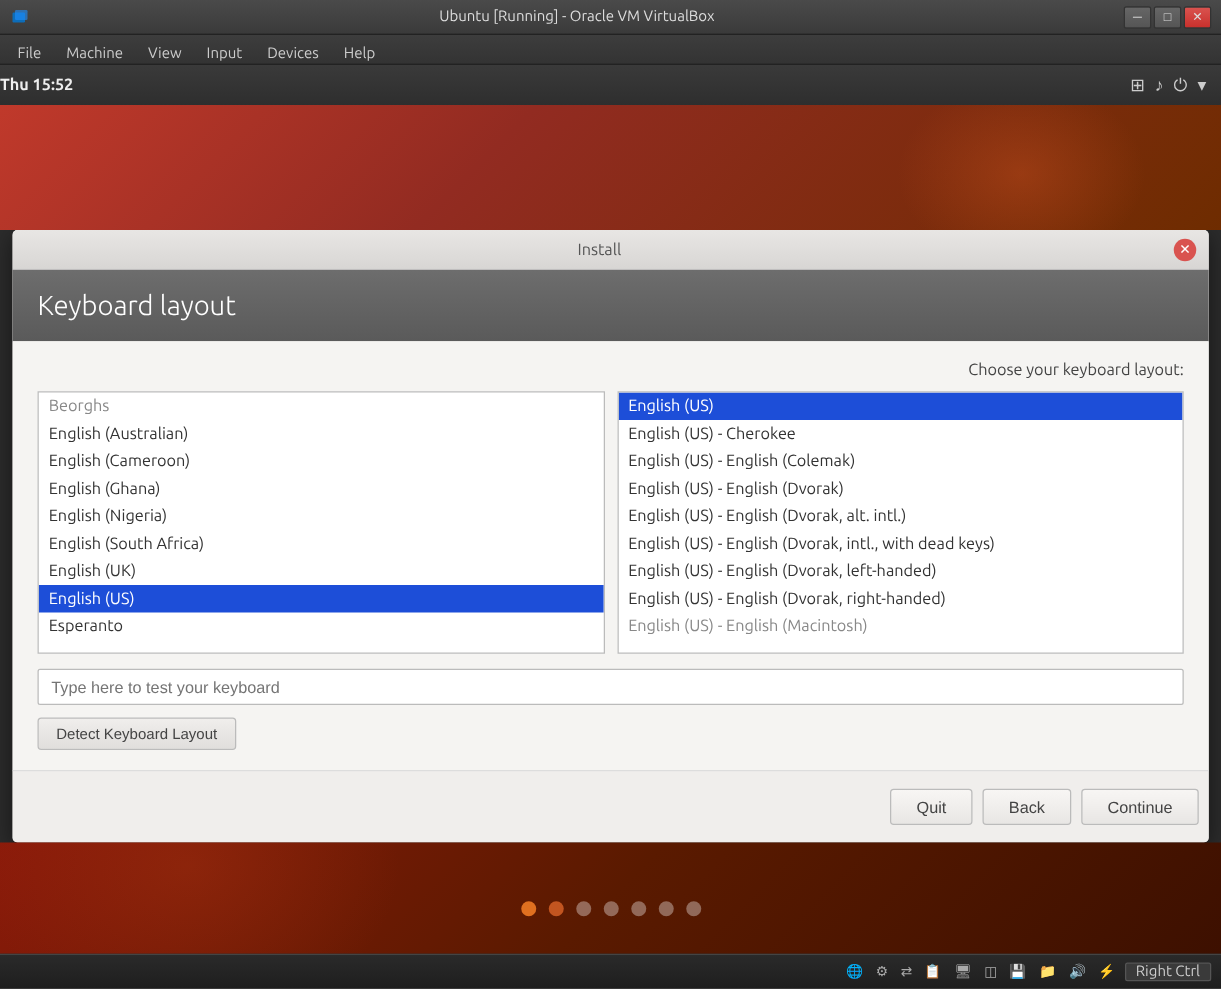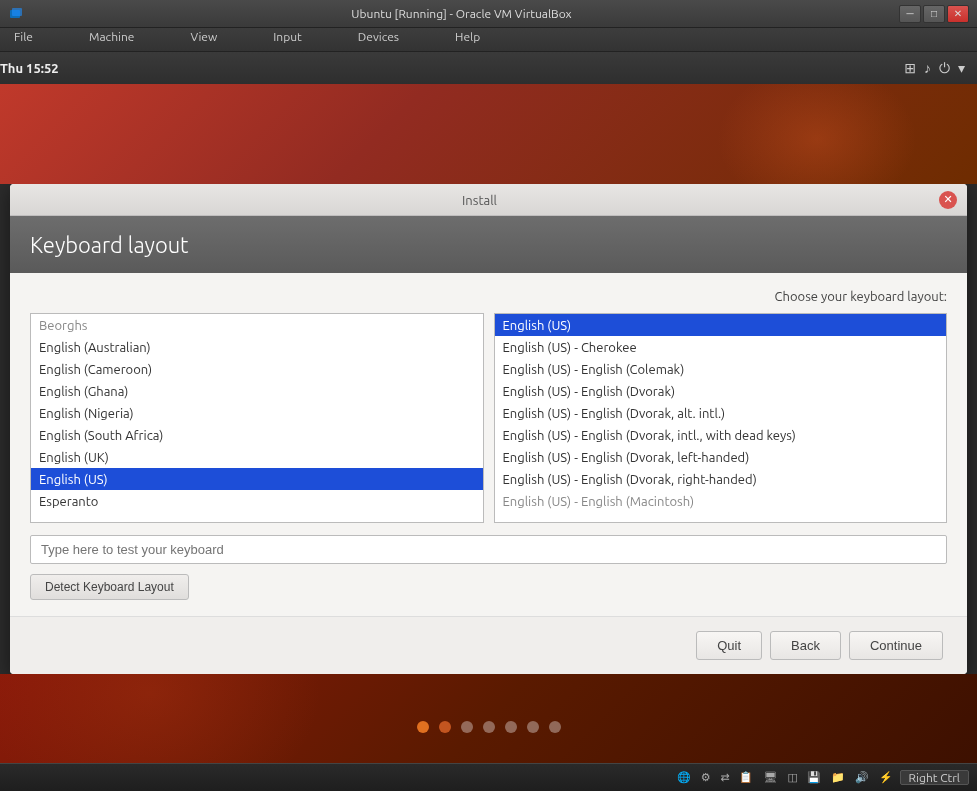--- a/index.html
+++ b/index.html
@@ -32,24 +32,23 @@
       cursor: pointer;
       font-size: 10px; color: #ddd;
     }
     .titlebar-btn.close { background: linear-gradient(to bottom, #d9534f, #c9302c); }
 
     
     .menubar {
       background: linear-gradient(to bottom, #3d3d3d, #333);
       height: 24px;
       display: flex;
-      align-items: flex-start;
+      align-items: flex-end;
       padding: 0 4px;
       border-bottom: 1px solid #222;
-      gap: 36px;
     }
     .menubar-item {
       color: #ccc;
       font-size: 12px;
       padding: 2px 10px;
       cursor: pointer;
     }
 
     
     .ubuntu-statusbar {
@@ -197,21 +196,21 @@
       background: linear-gradient(to bottom, #f0eeec, #e0dedc);
       border: 1px solid #bbb;
       border-radius: 3px;
       font-size: 12px;
       color: #444;
       cursor: pointer;
     }
 
     
     .dialog-footer {
-      padding: 14px 24px;
+      padding: 14px 8px;
       background: #f0eeec;
       display: flex;
       justify-content: flex-end;
       gap: 8px;
       border-top: 1px solid #ddd;
     }
 
     .footer-btn {
       padding: 6px 20px;
       border: 1px solid #bbb;

